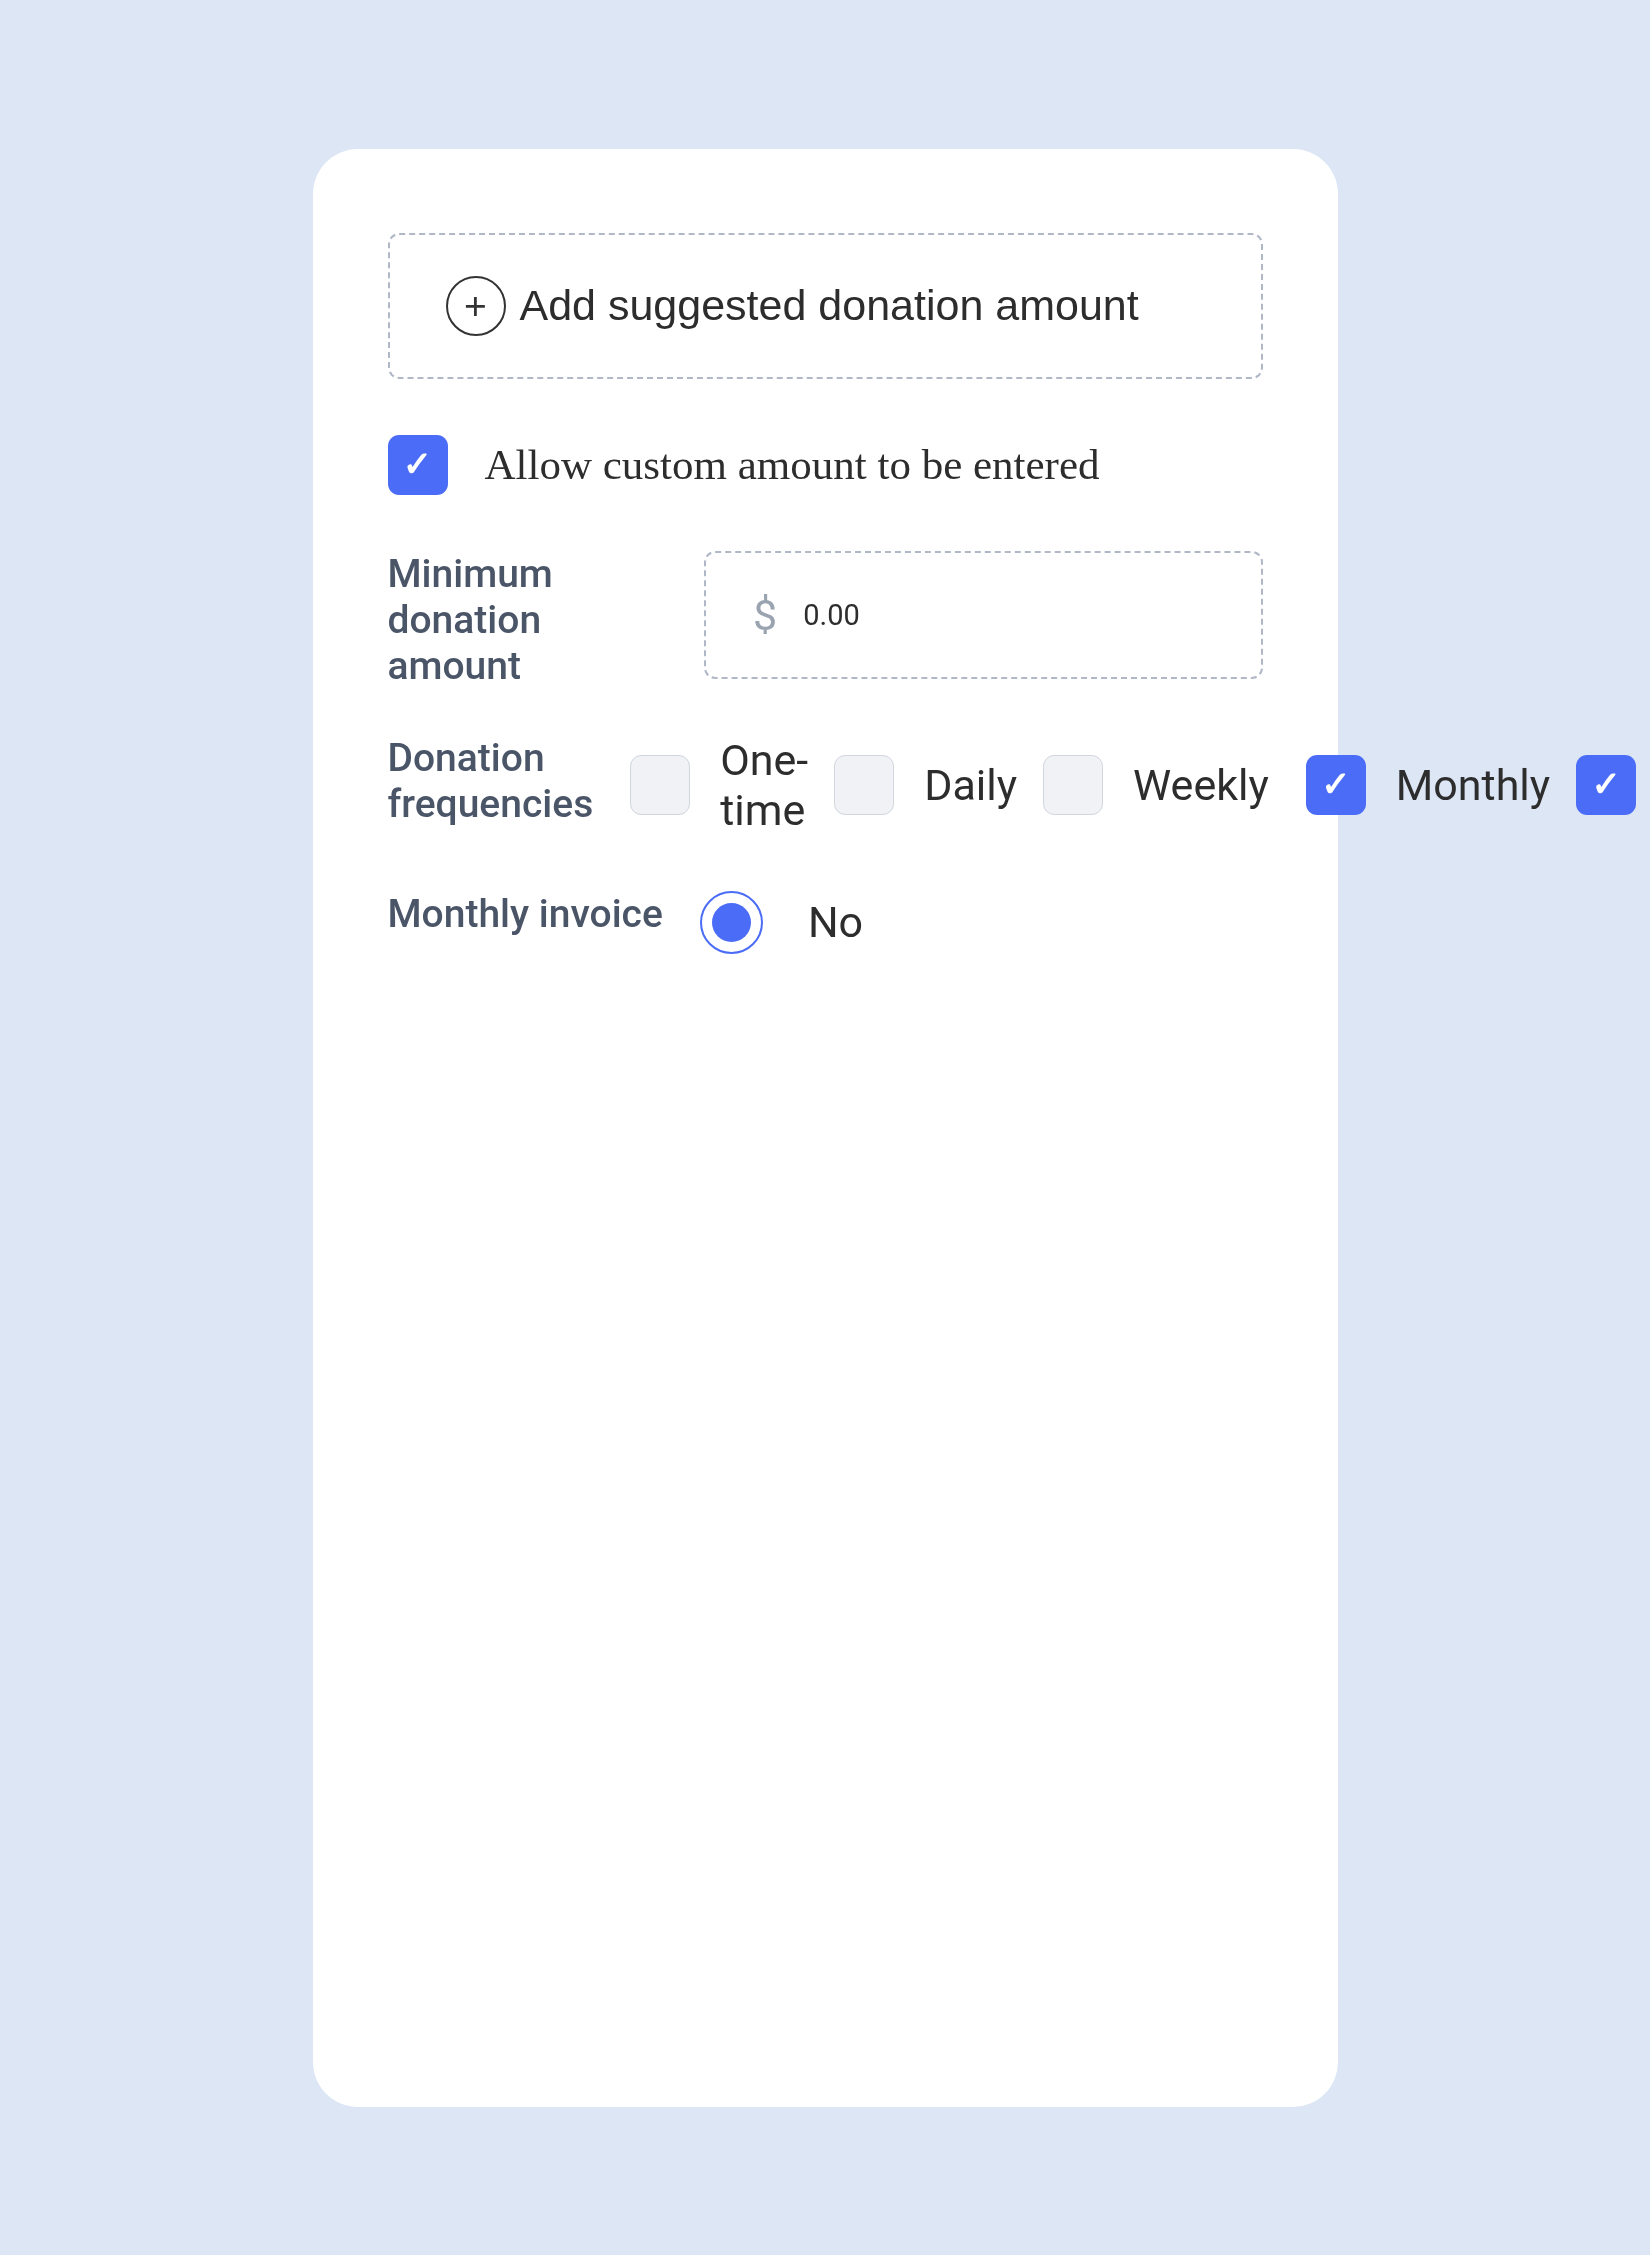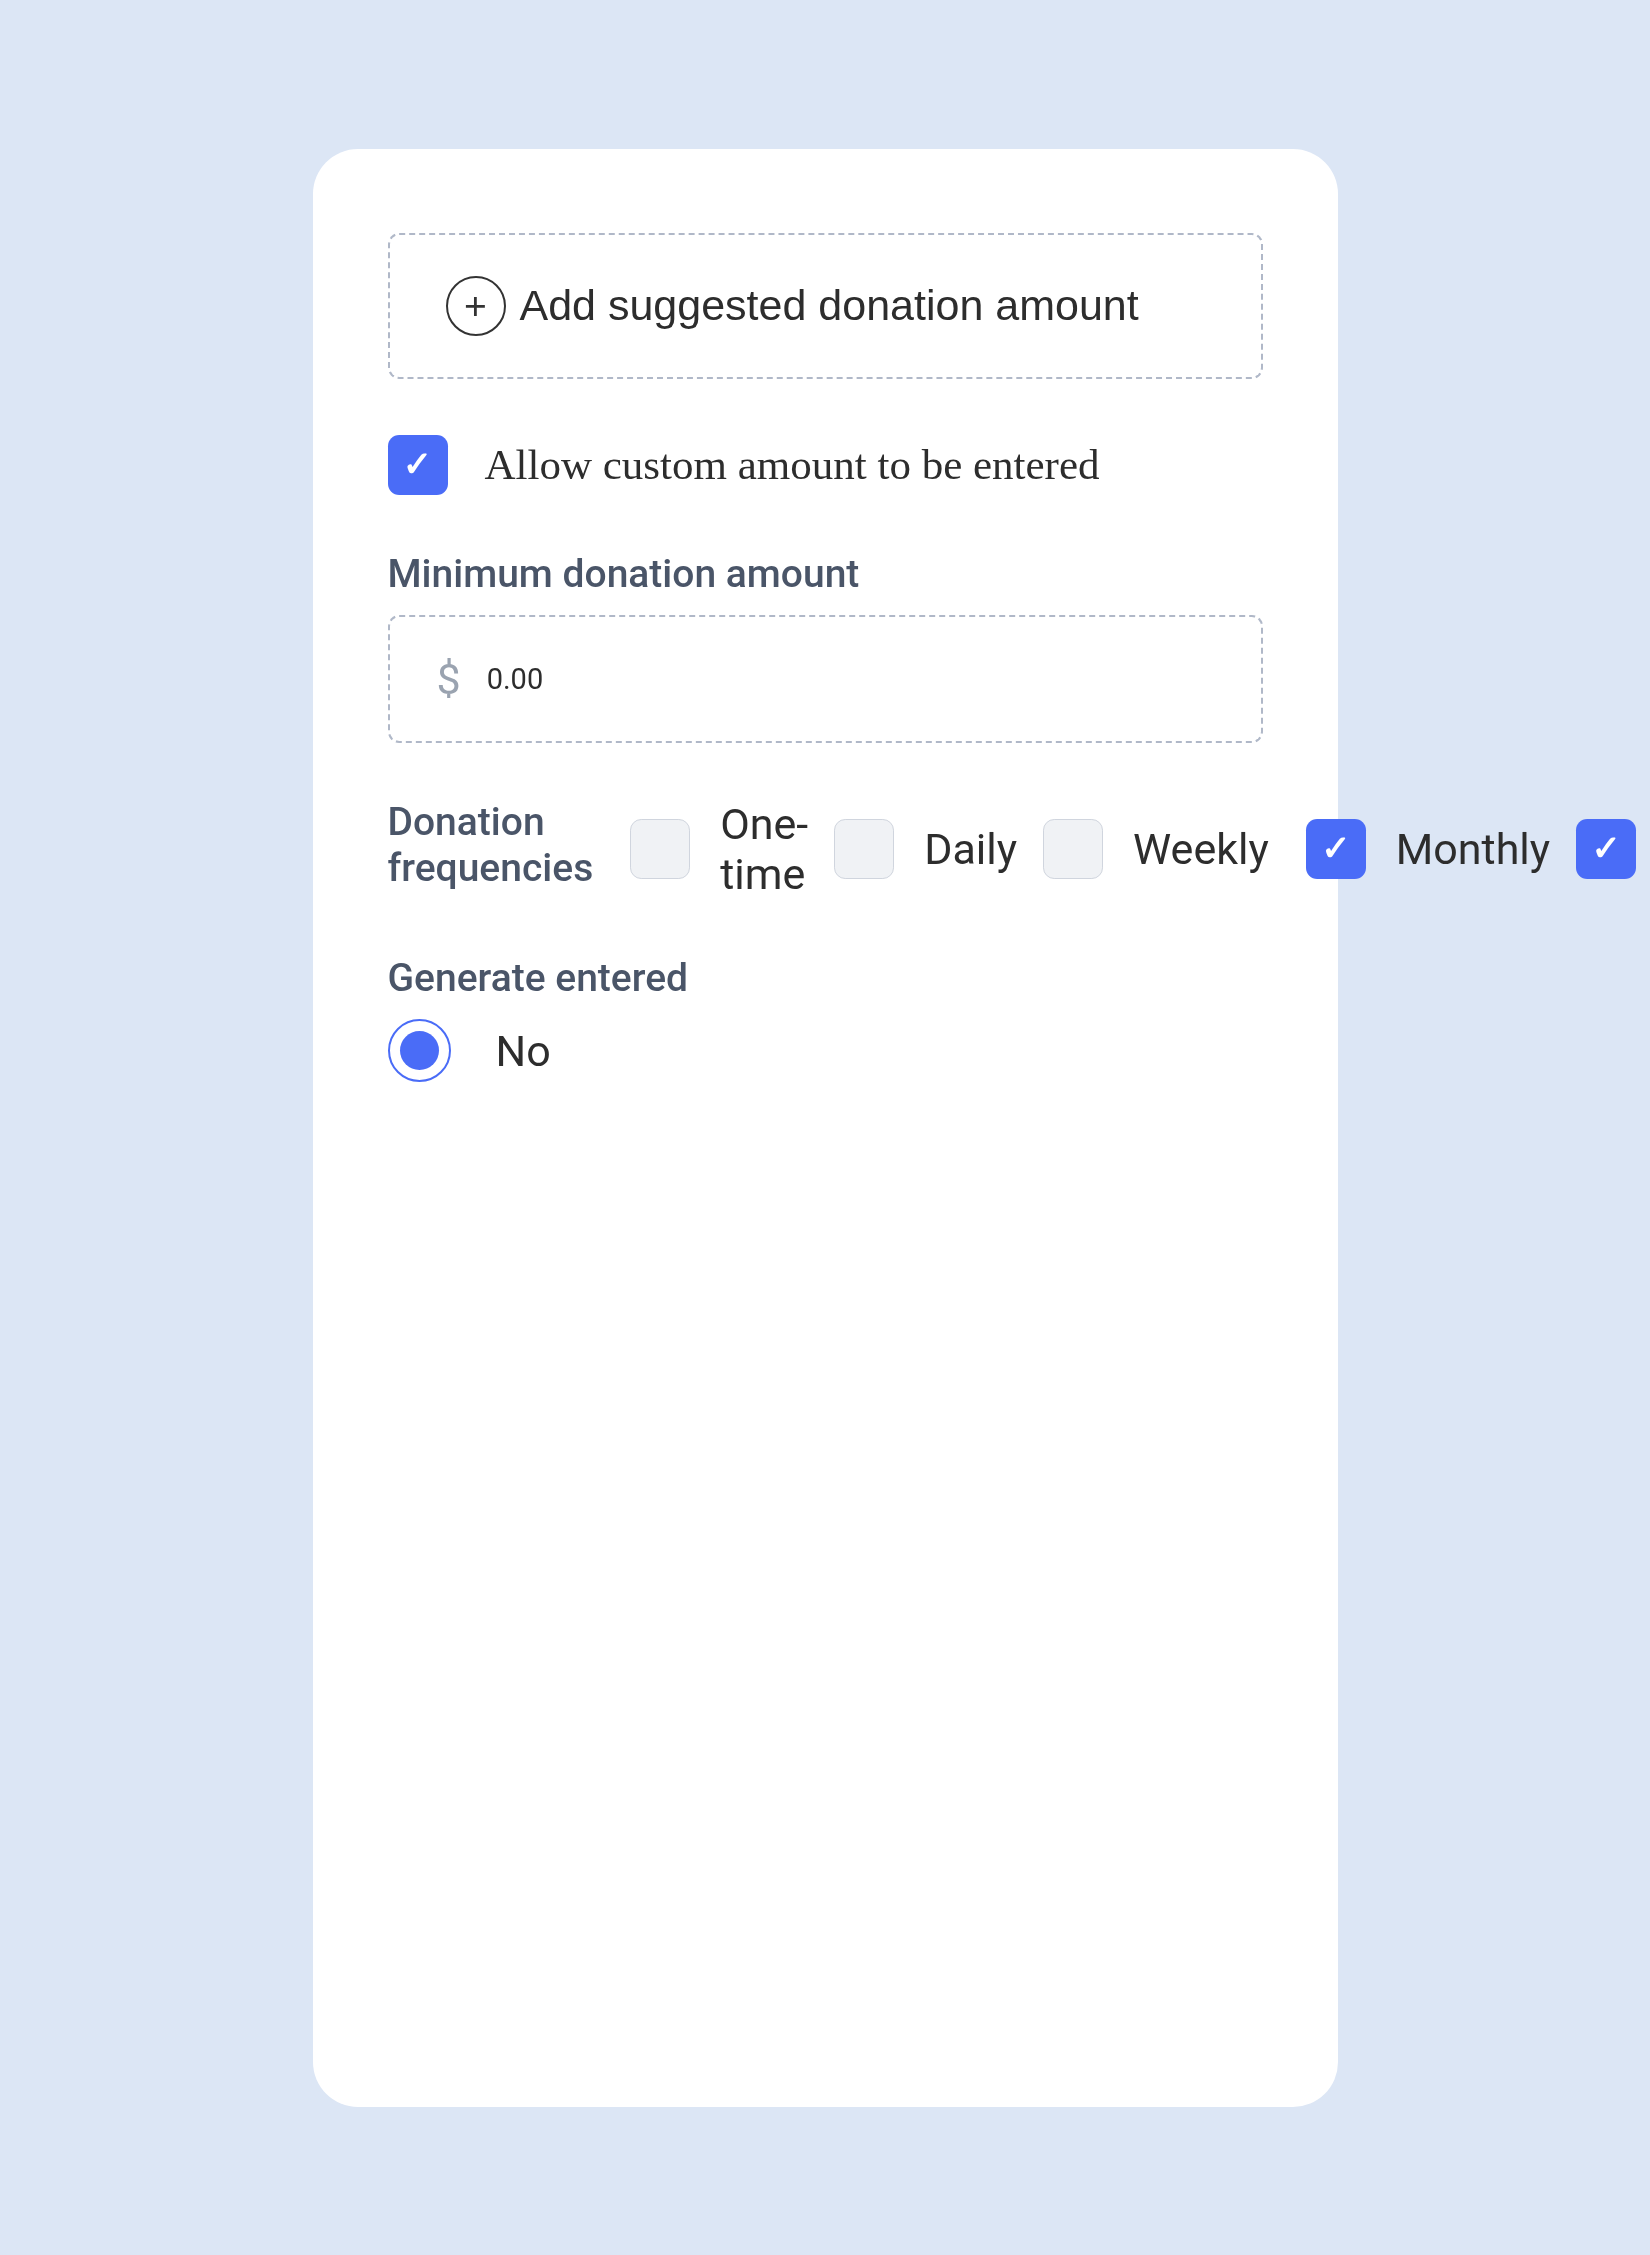--- a/index.html
+++ b/index.html
@@ -203,21 +203,20 @@
 
     .radio-label {
       font-size: 43px;
       color: #2d2d2d;
       font-weight: 400;
       margin-left: 8px;
     }
 
     .section-gap {
       display: flex;
-      flex-direction: column;
       gap: 37px;
     }
   </style>
 </head>
 <body>
 
 <div class="card">
 
   <button class="add-donation-btn">
     <span class="plus-circle-icon"></span>
@@ -267,21 +266,21 @@
       <div class="frequency-item">
         <div class="checkbox-box checked">
           <span class="checkmark">✓</span>
         </div>
         <span class="frequency-label">Annual</span>
       </div>
     </div>
   </div>
 
   <div class="section-gap">
-    <span class="section-label">Generate entered</span>
+    <span class="section-label">Monthly invoice</span>
 
     <div class="radio-section">
 
       <div class="radio-row">
         <div class="radio-outer selected">
           <div class="radio-inner"></div>
         </div>
         <span class="radio-label">No</span>
       </div>
 

